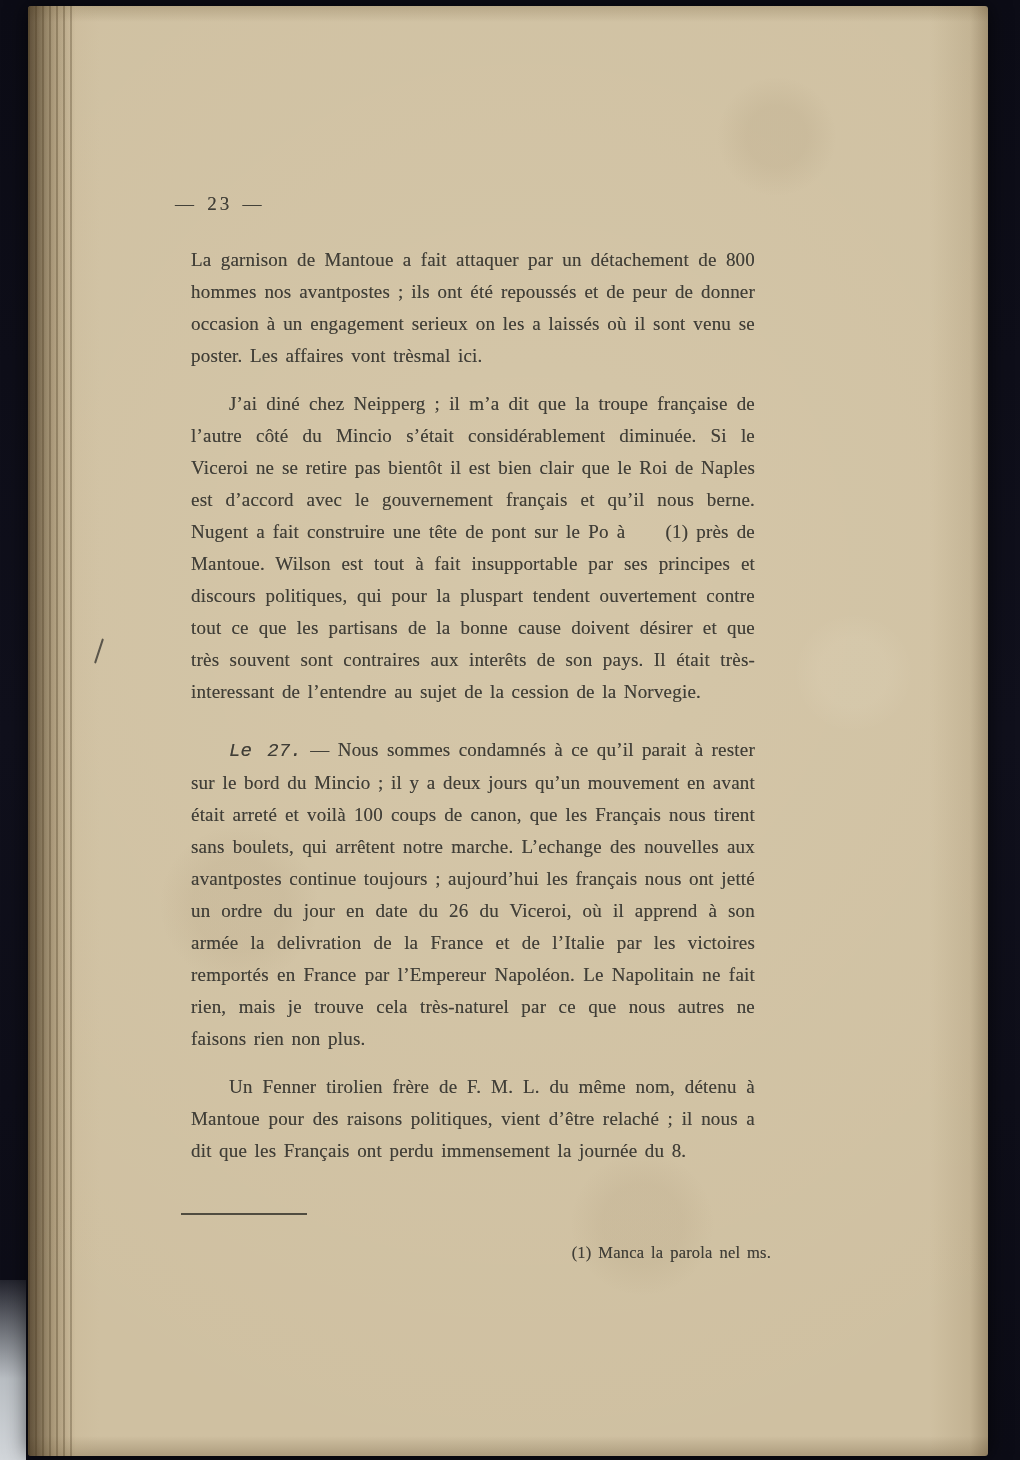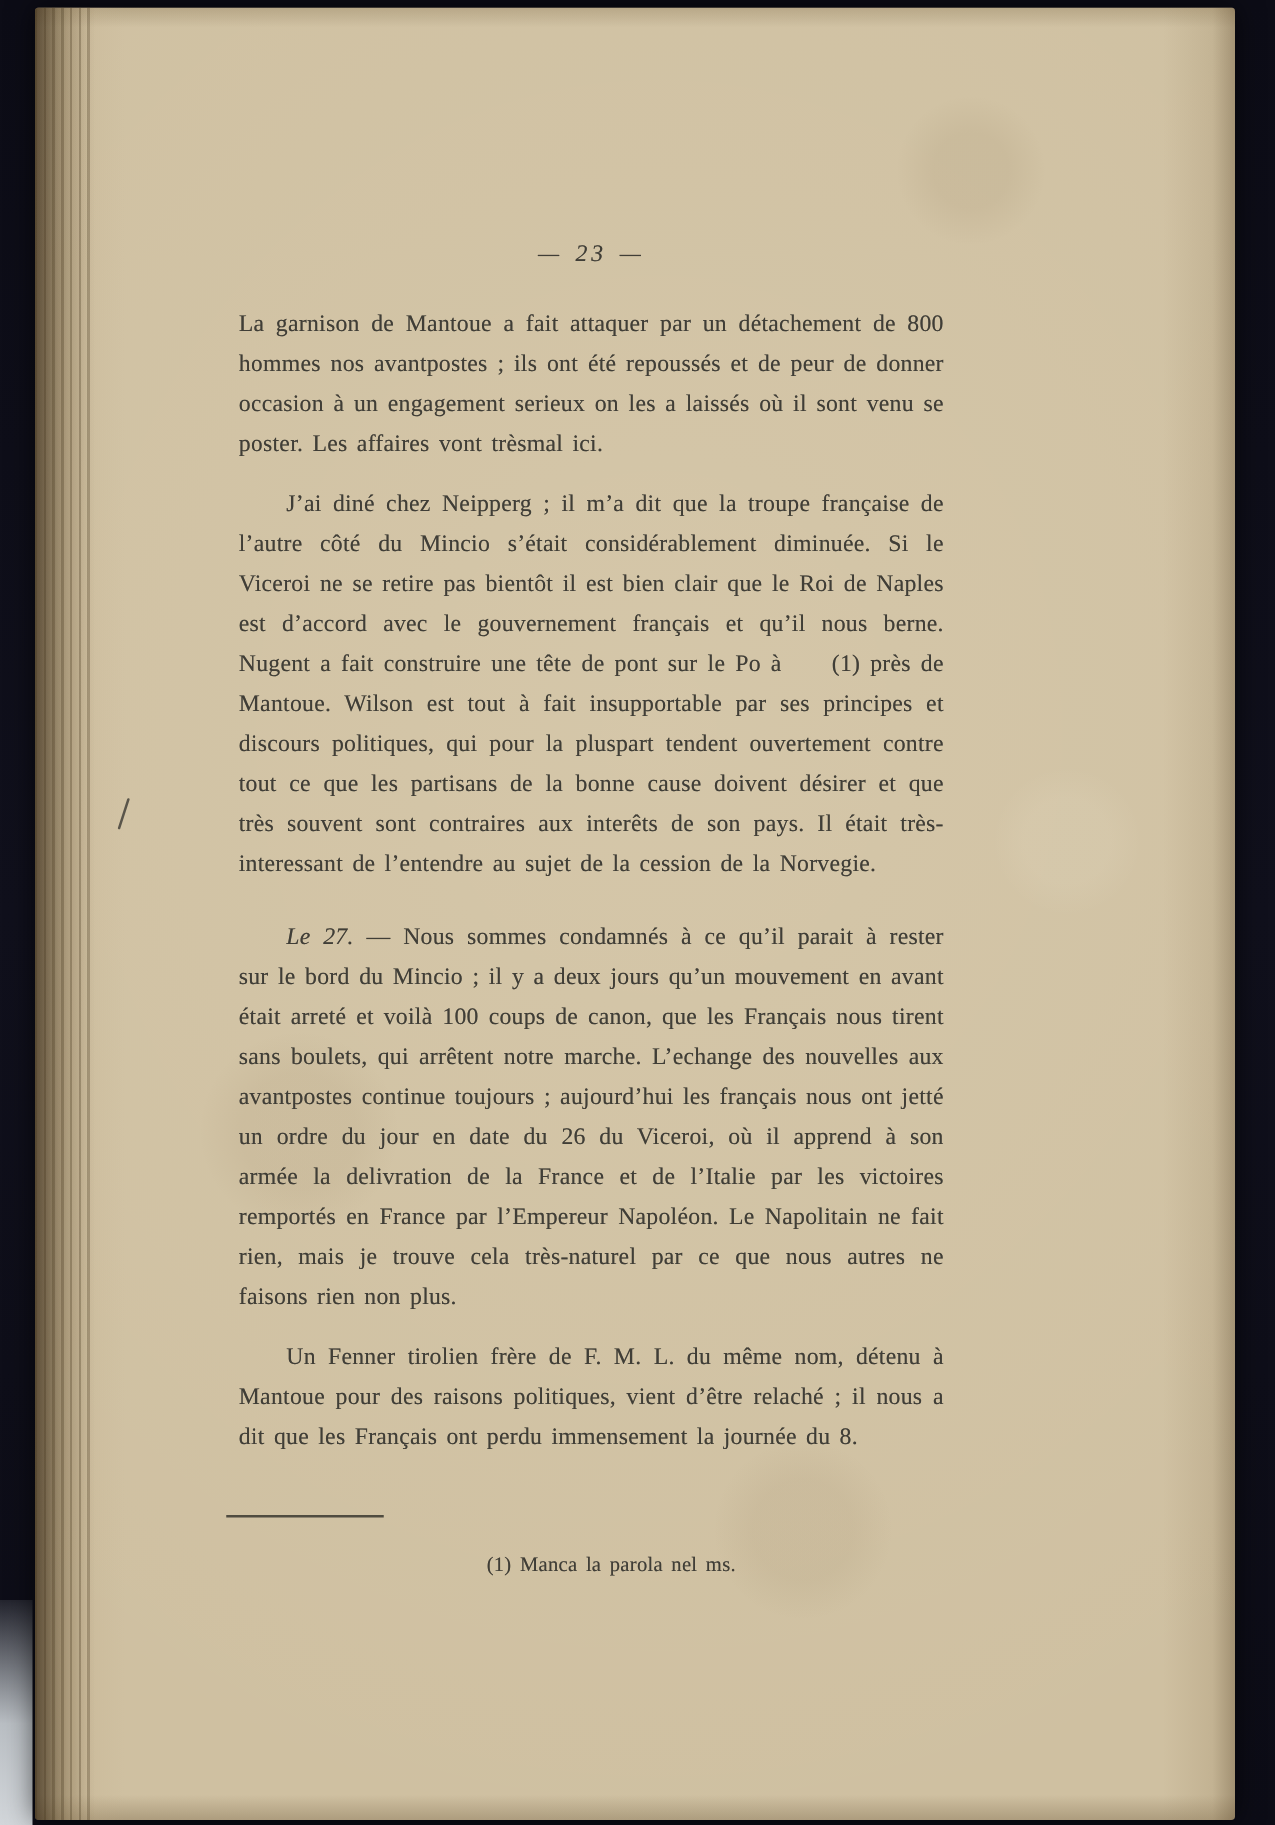--- a/index.html
+++ b/index.html
@@ -77,43 +77,41 @@
     top: 182px;
     width: 596px;
     color: #403e37;
     font-size: 19px;
     line-height: 32px;
     letter-spacing: 0.2px;
     word-spacing: 2.5px;
     text-shadow: 0 0 0.5px rgba(64,62,55,0.55);
   }
   .page-number {
-    text-align: center;
     letter-spacing: 3px;
     margin: 0 0 24px 0;
-    font-style: italic;
   }
   .para {
     margin: 16px;
     text-align: justify;
   }
   .para.indented { text-indent: 38px; }
   .para.entry { margin-top: 26px; }
-  .date-lead { font-style: italic; }
+  .date-lead { font-style: italic; font-family: Liberation Mono, monospace; }
   .footnote-rule {
     width: 126px;
     height: 0;
     border-top: 2px solid rgba(58,55,47,0.85);
     margin: 46px 0 0 6px;
   }
   .footnote {
     margin: 26px 0 0 32px;
     font-size: 16.5px;
     line-height: 24px;
-    text-align: center;
+    text-align: right;
   }
 </style>
 </head>
 <body>
 
 <div class="scan">
   <div class="under-page"></div>
 
   <div class="page">
     <div class="binding-edge"></div>

